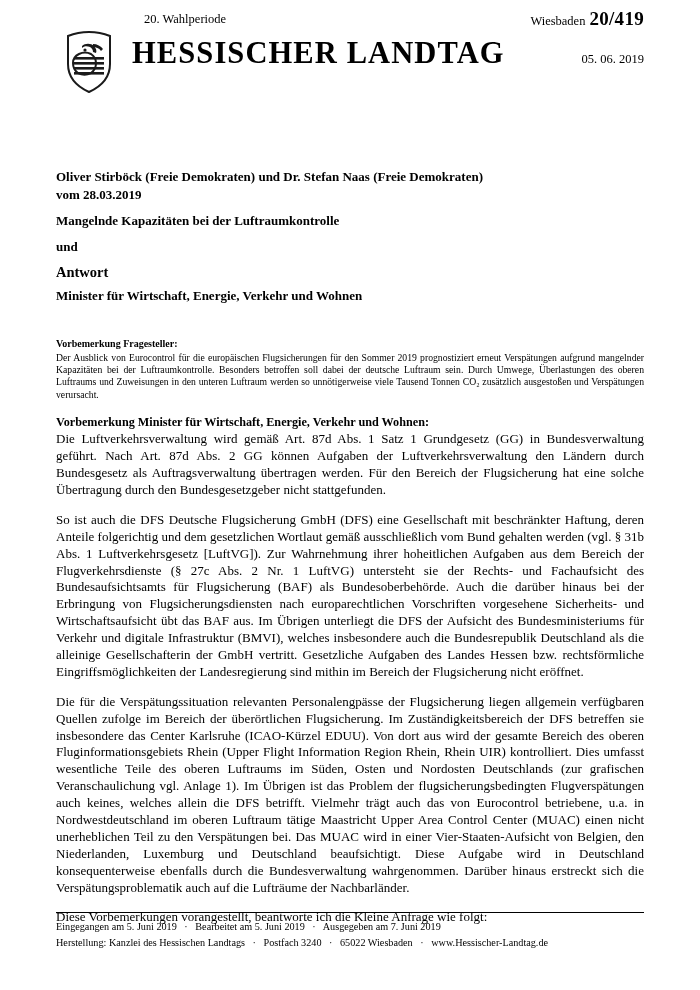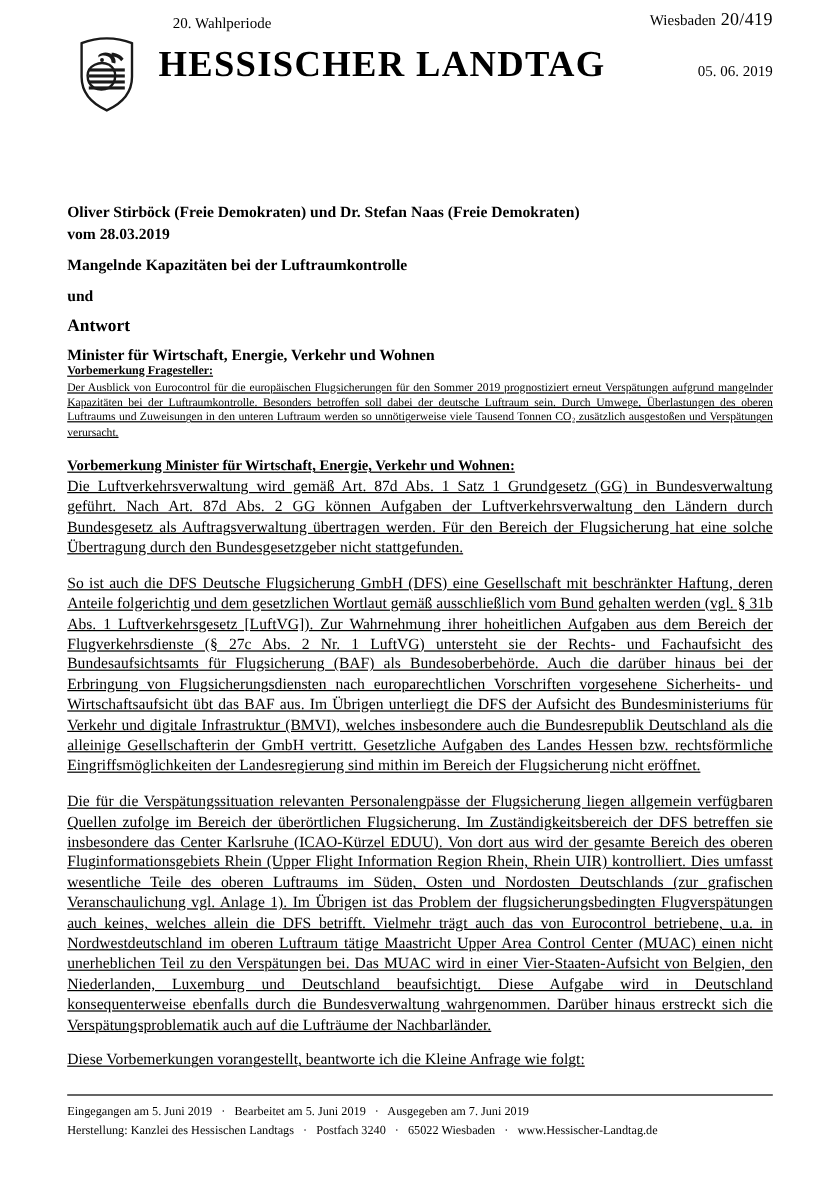--- a/index.html
+++ b/index.html
@@ -48,22 +48,22 @@
     position: absolute;
     right: 0px;
     top: 8px;
     text-align: right;
     white-space: nowrap;
   }
   .drucksache .ds-label {
     font-size: 12.5px;
   }
   .drucksache .ds-number {
-    font-size: 15px;
-    font-weight: normal;
+    font-size: 19px;
+    font-weight: bold;
     letter-spacing: 0.3px;
     text-align: right;
   }
   .landtag-title {
     position: absolute;
     left: 76px;
     top: 36px;
     font-size: 30.5px;
     font-weight: bold;
     letter-spacing: 1.1px;
@@ -107,21 +107,21 @@
     margin-top: 9px;
   }
   .minister {
     font-size: 13px;
     font-weight: bold;
     margin-top: 7px;
   }
 
   
   .body-block {
-    text-decoration: underline;
+    margin-top: 34px;
   }
   .small-head {
     font-size: 10px;
     font-weight: bold;
     margin-bottom: 3px;
   }
   p.small {
     font-size: 9.7px;
     line-height: 1.28;
     text-align: justify;

